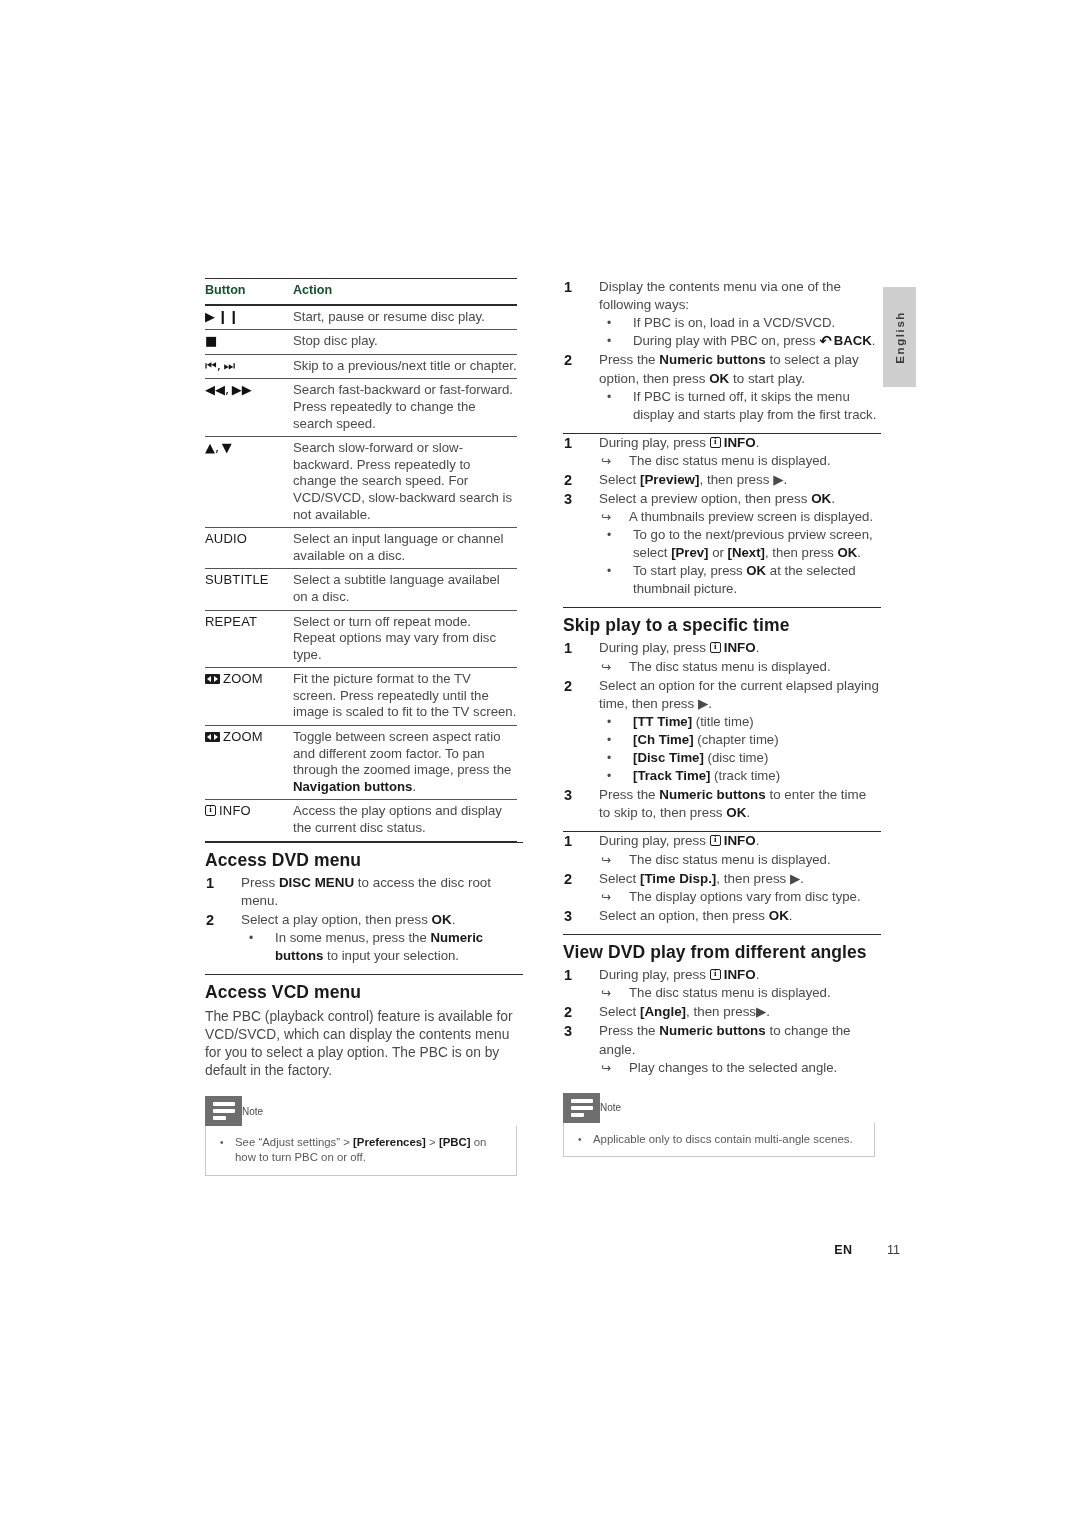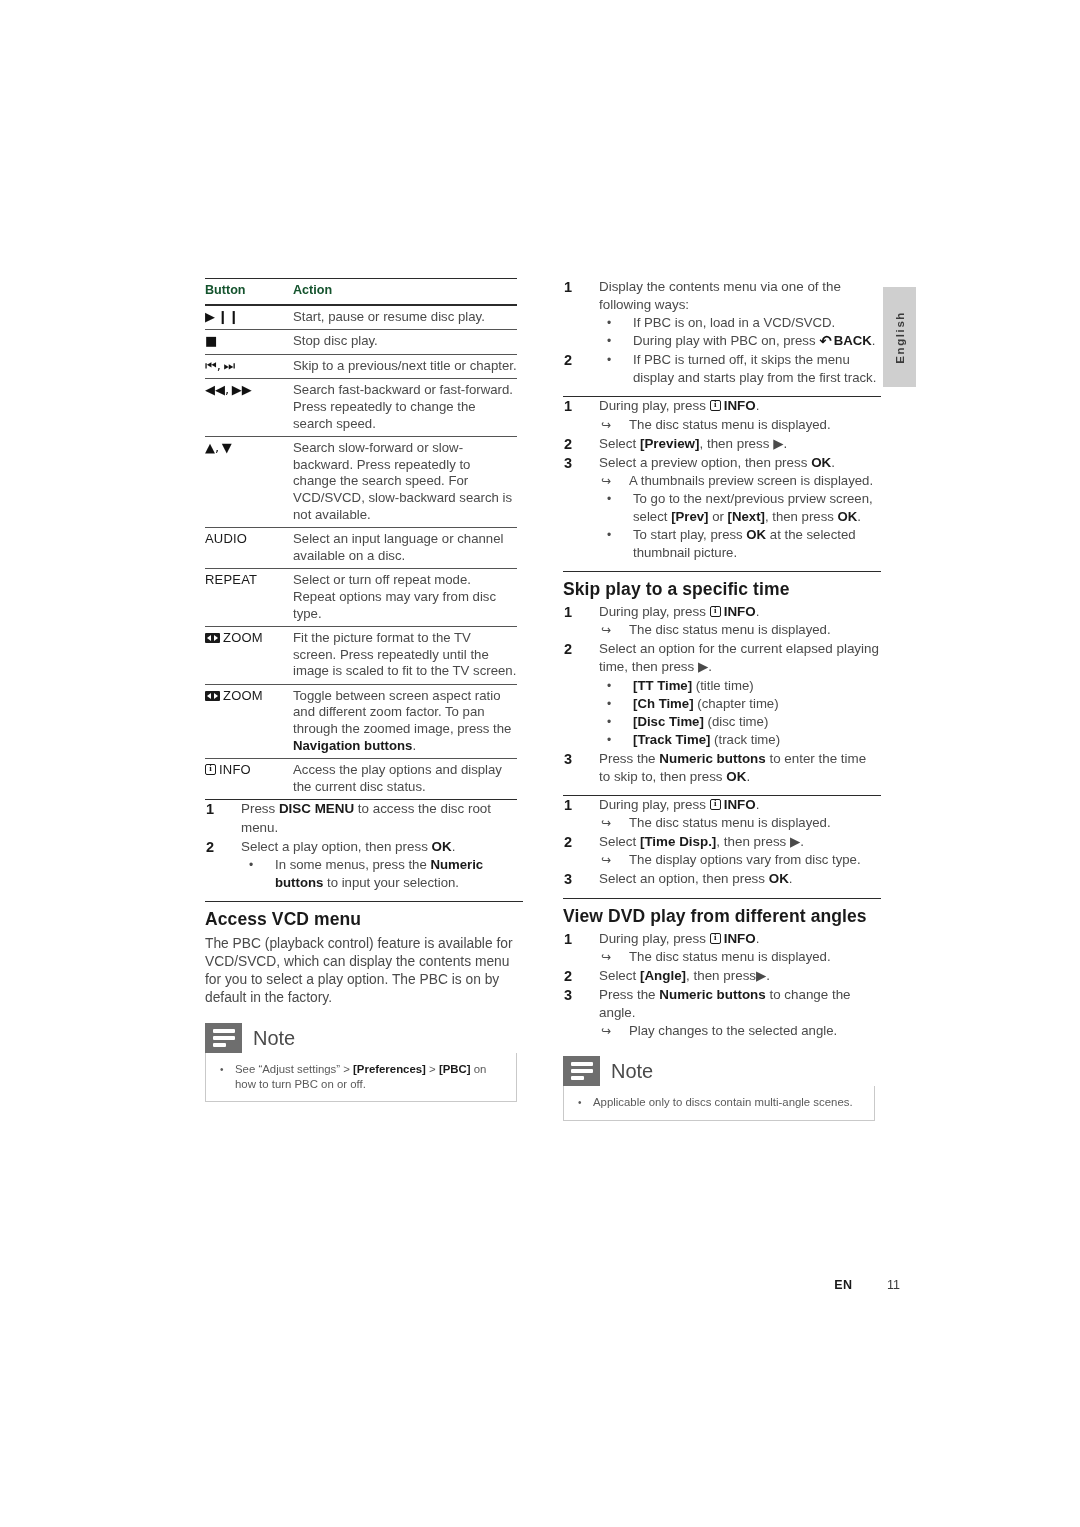--- a/index.html
+++ b/index.html
@@ -127,36 +127,36 @@
   .note-head{ display:flex; align-items:center; height:30px; }
   .note-icon{
     width:37px; height:30px; background:#6e6e6e;
     display:flex; flex-direction:column; align-items:center; justify-content:center; gap:3px;
   }
   .note-icon i{ display:block; background:#fff; height:4px; border-radius:1px; }
   .note-icon i:nth-child(1){ width:22px; }
   .note-icon i:nth-child(2){ width:22px; }
   .note-icon i:nth-child(3){ width:13px; margin-right:9px; }
   .note-title{
-    font-size:20px; color:#4a4a4a; padding-left:11px; font-weight:400;
+    font-size:10px; color:#4a4a4a; font-weight:400;
   }
   .note-body{
     border:1px solid #c9c9c9; border-top:none;
     padding:9px 10px 9px 10px; background:#fff;
   }
   .note-body ul{ list-style:none; margin:0; padding:0; }
   .note-body li{
     position:relative; padding-left:19px;
     font-size:11.4px; line-height:15.2px; color:#5a5a5a;
   }
   .note-body li .bul{ position:absolute; left:4px; top:0; font-size:10px; }
 
   
   .footer{
-    position:absolute; left:0; top:1278px; width:1080px;
+    position:absolute; left:0; top:1243px; width:1080px;
     text-align:right; padding-right:180px;
     font-size:12.5px; color:#3a3a3a;padding-left:8px;
   }
   .footer .en{ font-weight:700; color:#1a1a1a; letter-spacing:.4px; }
   .footer .pg{ display:inline-block; width:44px; text-align:right; }
 
   .hr-sec{ border:0; border-top:1.3px solid #2b2b2b; margin:9px 0 0 0; }
 </style>
 </head>
 <body>
@@ -199,38 +199,43 @@
           </tr>
           <tr>
             <td class="cell-btn"><span class="glyph big">▲, ▼</span></td>
             <td class="cell-act">Search slow-forward or slow-backward. Press repeatedly to change the search speed. For VCD/SVCD, slow-backward search is not available.</td>
           </tr>
           <tr>
             <td class="cell-btn"><span class="kw">AUDIO</span></td>
             <td class="cell-act">Select an input language or channel available on a disc.</td>
           </tr>
           <tr>
+            <td class="cell-btn"><span class="kw">SUBTITLE</span></td>
+            <td class="cell-act">Select a subtitle language availabel on a disc.</td>
+          </tr>
+          <tr>
             <td class="cell-btn"><span class="kw">REPEAT</span></td>
             <td class="cell-act">Select or turn off repeat mode. Repeat options may vary from disc type.</td>
           </tr>
           <tr>
             <td class="cell-btn"><span class="ic-zoom"></span><span class="kw">ZOOM</span></td>
             <td class="cell-act">Fit the picture format to the TV screen. Press repeatedly until the image is scaled to fit to the TV screen.</td>
           </tr>
           <tr>
             <td class="cell-btn"><span class="ic-zoom"></span><span class="kw">ZOOM</span></td>
             <td class="cell-act">Toggle between screen aspect ratio and different zoom factor. To pan through the zoomed image, press the <b>Navigation buttons</b>.</td>
           </tr>
           <tr>
             <td class="cell-btn"><span class="ic-info"></span><span class="kw">INFO</span></td>
             <td class="cell-act">Access the play options and display the current disc status.</td>
           </tr>
         </tbody>
     </table>
 
+    <h2 class="sec rule-top">Access DVD menu</h2>
     <ol class="steps">
         <li><span class="num">1</span><span>Press <b>DISC MENU</b> to access the disc root menu.</span></li>
         <li><span class="num">2</span><span>Select a play option, then press <b>OK</b>.</span><ul class="sub">
             <li><span class="bul">•</span>In some menus, press the <b>Numeric buttons</b> to input your selection.</li>
           </ul></li>
       </ol>
 
     <hr class="hr-sec">
     <h2 class="sec">Access VCD menu</h2>
     <p class="para">The PBC (playback control) feature is available for VCD/SVCD, which can display the contents menu for you to select a play option. The PBC is on by default in the factory.</p>
@@ -252,21 +257,21 @@
     </div>
   </div>
 
   <div class="col col-right">
 
     <ol class="steps">
         <li><span class="num">1</span><span>Display the contents menu via one of the following ways:</span><ul class="sub">
             <li><span class="bul">•</span>If PBC is on, load in a VCD/SVCD.</li>
             <li><span class="bul">•</span>During play with PBC on, press <span class="ic-back">↶</span><b>BACK</b>.</li>
           </ul></li>
-        <li><span class="num">2</span><ul class="sub">
+        <li><span class="num">2</span><span>Press the <b>Numeric buttons</b> to select a play option, then press <b>OK</b> to start play.</span><ul class="sub">
             <li><span class="bul">•</span>If PBC is turned off, it skips the menu display and starts play from the first track.</li>
           </ul></li>
       </ol>
 
     <hr class="hr-sec">
     <ol class="steps">
         <li><span class="num">1</span><span>During play, press <span class="ic-info"></span><b>INFO</b>.</span><div class="arrowline"><span class="arr">↪</span>The disc status menu is displayed.</div></li>
         <li><span class="num">2</span><span>Select <b>[Preview]</b>, then press ▶.</span></li>
         <li><span class="num">3</span><span>Select a preview option, then press <b>OK</b>.</span><div class="arrowline"><span class="arr">↪</span>A thumbnails preview screen is displayed.</div><ul class="sub">
             <li><span class="bul">•</span>To go to the next/previous prview screen, select <b>[Prev]</b> or <b>[Next]</b>, then press <b>OK</b>.</li>

